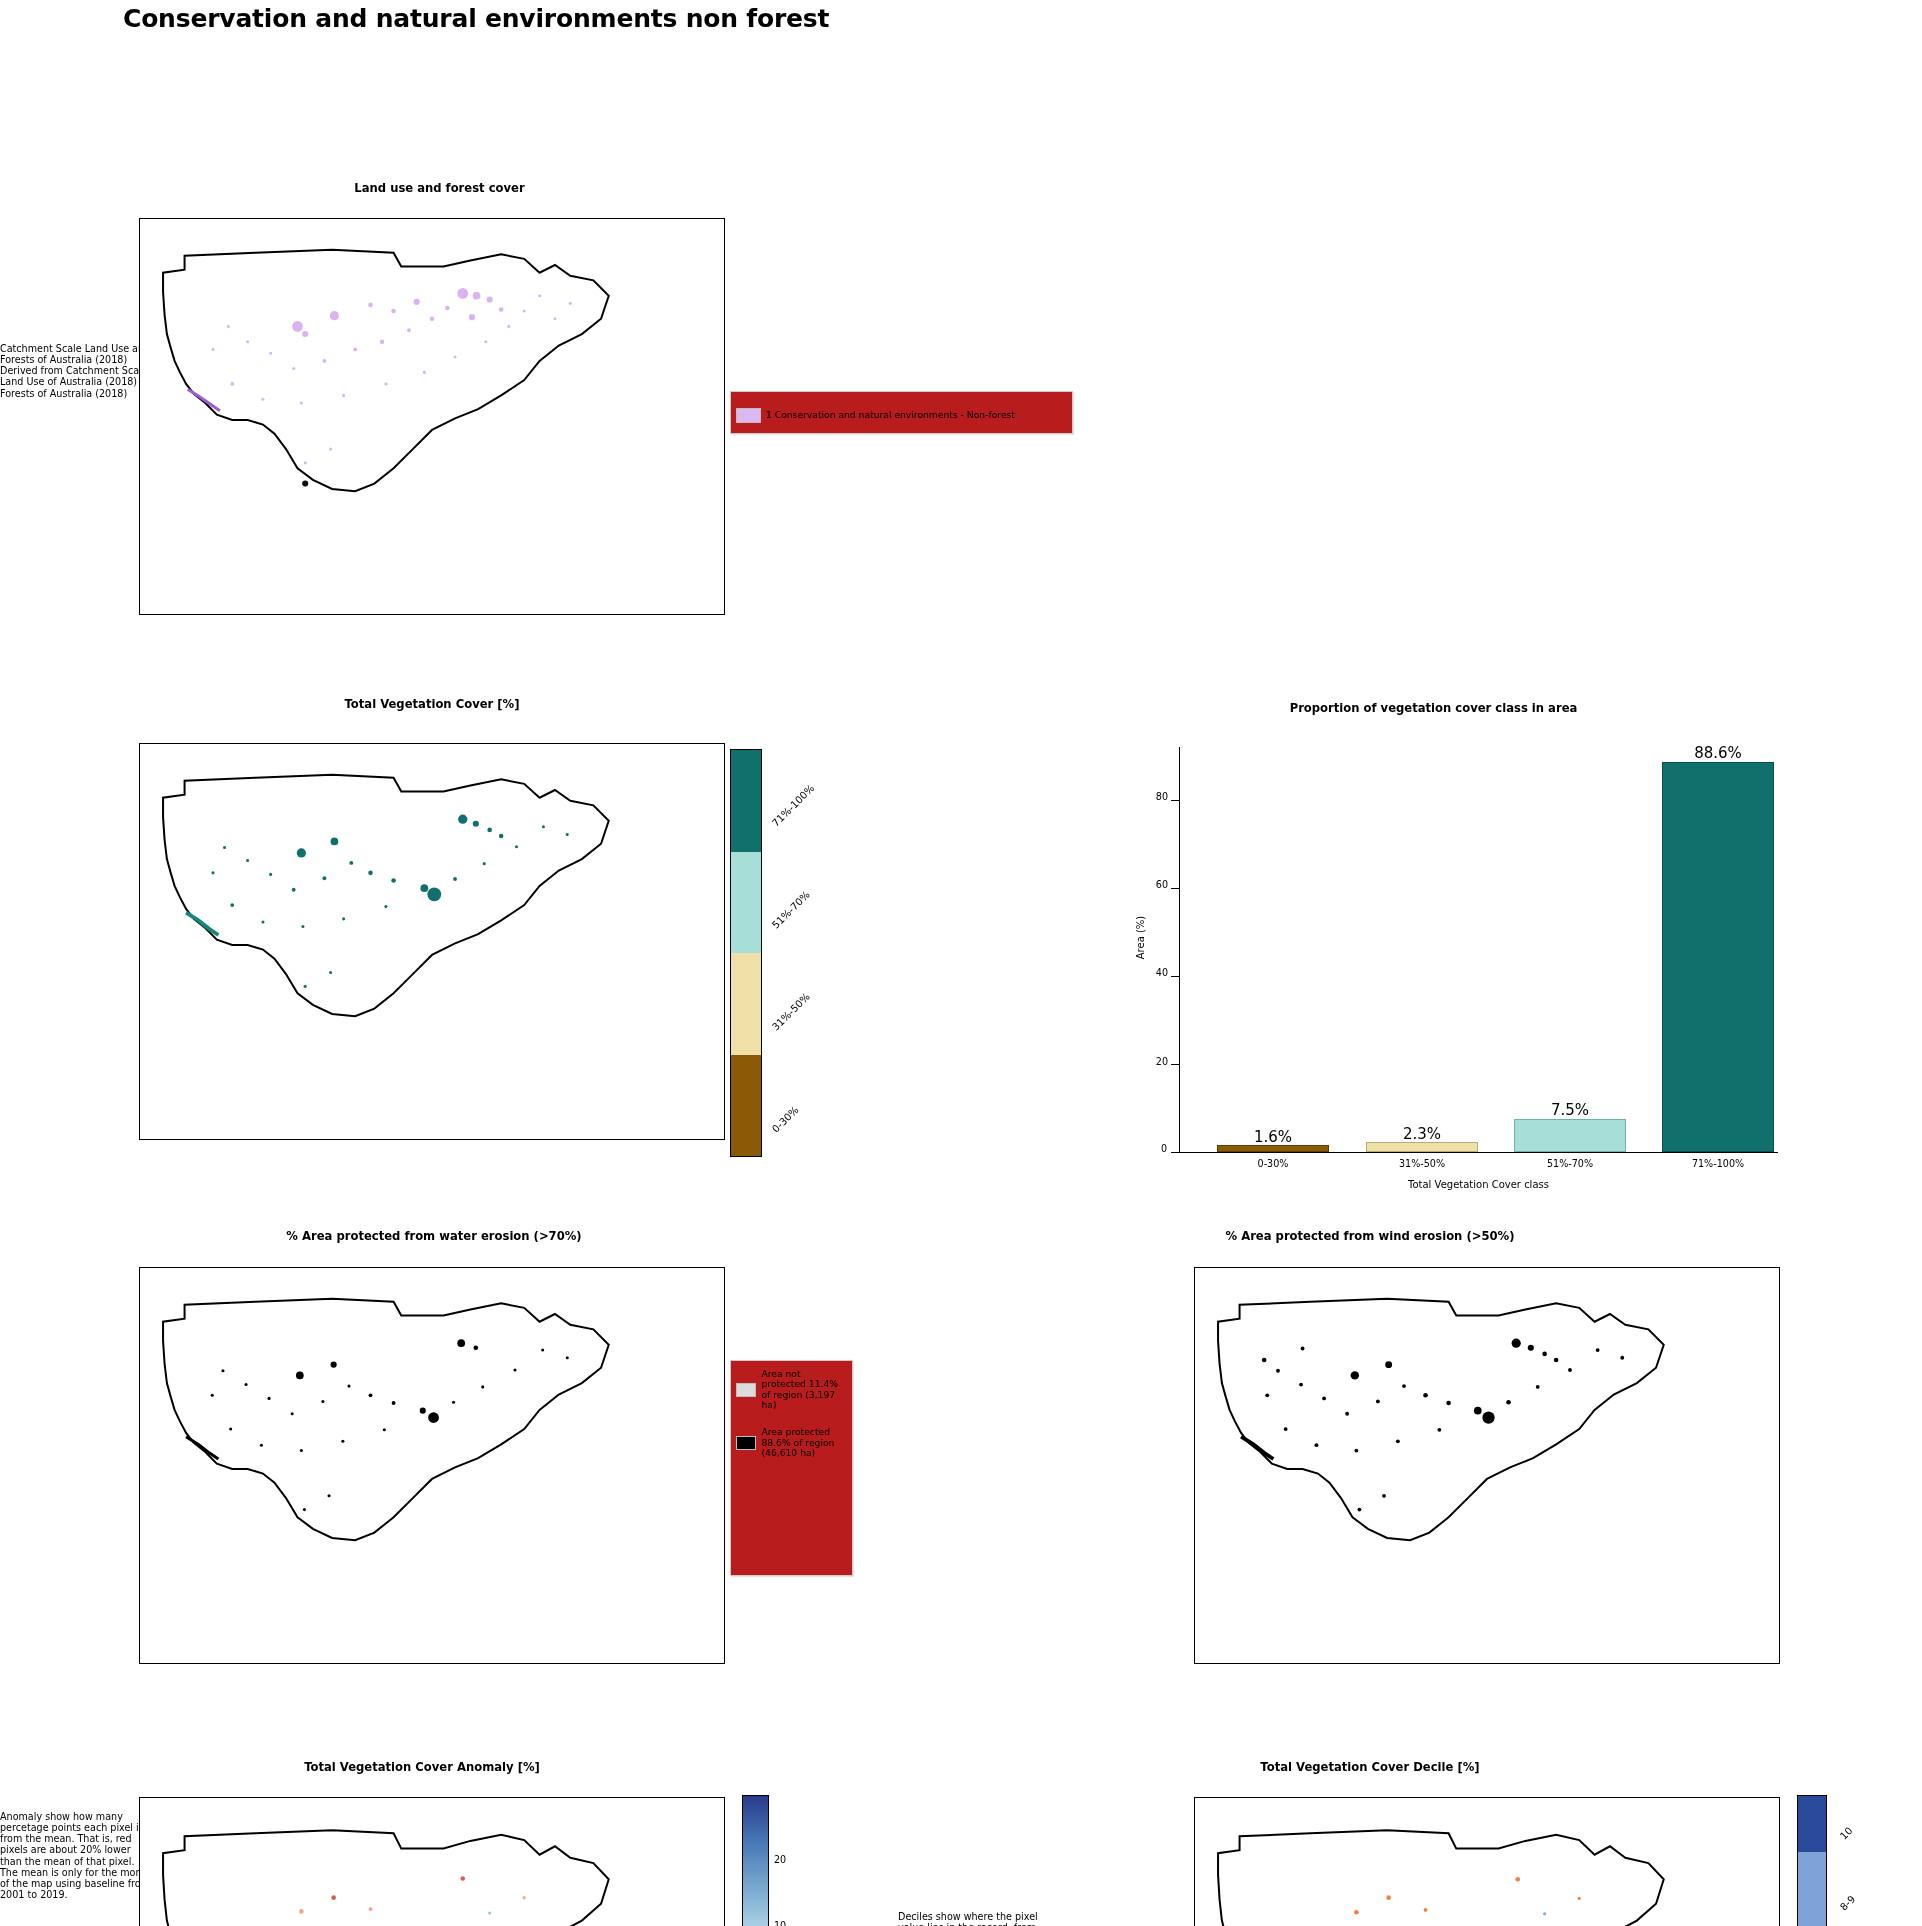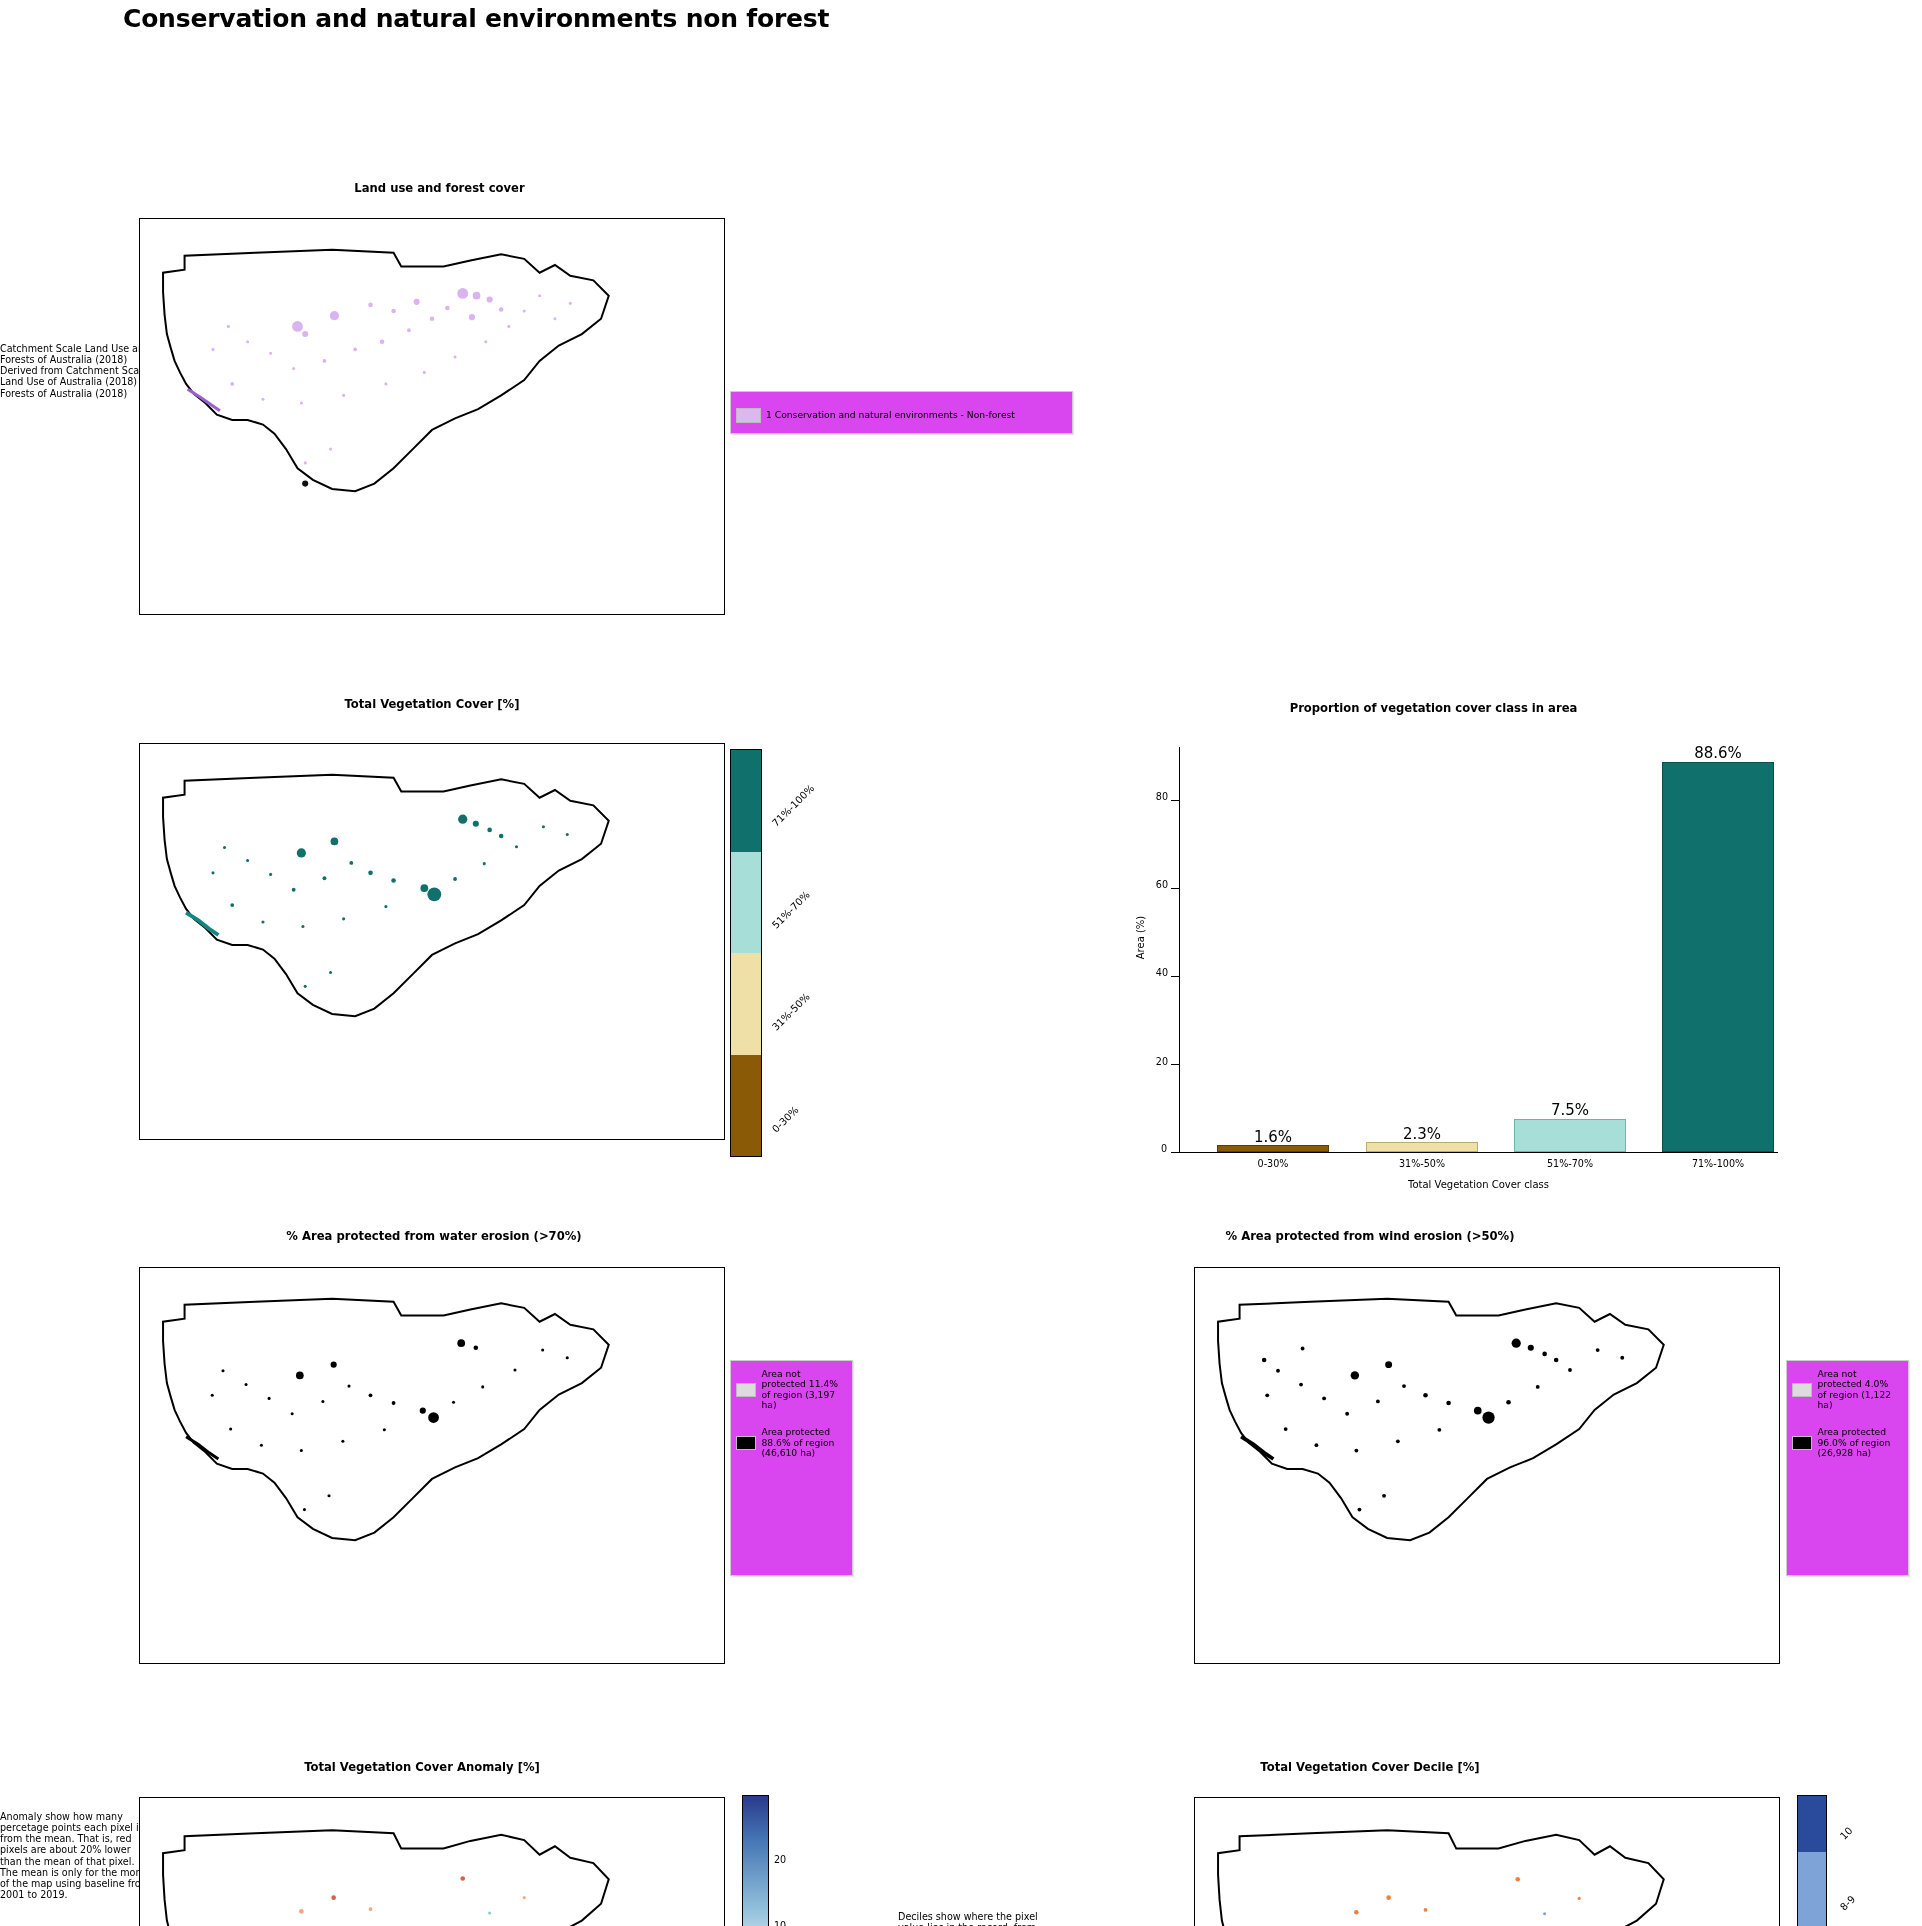--- a/index.html
+++ b/index.html
@@ -8,21 +8,21 @@
 
   .page-title{position:absolute;left:123px;top:3.9px;font-size:25px;font-weight:bold;letter-spacing:-0.2px;}
 
   .panel-title{position:absolute;font-size:11.6px;font-weight:bold;text-align:center;}
 
   .mapbox{position:absolute;border:1.2px solid #000;background:#fff;box-sizing:border-box;}
   .mapbox svg{display:block;width:100%;height:100%;}
 
   .sidenote{position:absolute;font-size:9.6px;line-height:1.16;color:#000;}
 
-  .legendbox{position:absolute;background:#d946ef;border:0.8px solid #cccccc;box-shadow:1.2px 1.2px 0 rgba(0,0,0,0.10);box-sizing:border-box;}
+  .legendbox{position:absolute;background:#b91c1c;border:0.8px solid #cccccc;box-shadow:1.2px 1.2px 0 rgba(0,0,0,0.10);box-sizing:border-box;}
   .legendrow{display:flex;align-items:center;gap:5.4px;padding:3.1px 4.6px;}
   .legendrow .swatch{width:23px;height:13px;border:0.4px solid #bdbdbd;flex:none;}
   .legendrow .ltext{font-size:9.2px;line-height:1.15;}
 
   .cbar{position:absolute;border:0.8px solid #000;box-sizing:border-box;}
   .cbar .seg{width:100%;box-sizing:border-box;}
   .cbar-label{position:absolute;font-size:10px;transform-origin:left top;}
 
   .axis-line{position:absolute;background:#000;}
   .tick-label{position:absolute;font-size:9.6px;text-align:center;}
@@ -267,30 +267,20 @@
         <circle cx="556" cy="117" r="2.5"></circle>
           <circle cx="246" cy="297" r="2.5"></circle>
         <circle cx="214" cy="315" r="2.5"></circle>
           <circle cx="90" cy="120" r="3"></circle>
         <circle cx="140" cy="105" r="2.5"></circle>
       </g>
       <path d="M60,220 L76,230 L90,241 L102,249" stroke="#000" stroke-width="5" fill="none"></path>
     </svg>
   </div>
 
-  <div class="legendbox" style="left:1786px;top:1360px;width:123px;height:216px;">
-    <div class="legendrow" style="padding-top:7.7px;">
-      <div class="swatch" style="background:#dcdcdc;height:11.6px;width:18.5px;"></div>
-      <div class="ltext" style="width:77px;">Area not protected 4.0% of region (1,122 ha)</div>
-    </div>
-    <div class="legendrow" style="padding-top:13px;">
-      <div class="swatch" style="background:#000000;height:11.6px;width:18.5px;"></div>
-      <div class="ltext" style="width:77px;">Area protected 96.0% of region (26,928 ha)</div>
-    </div>
-  </div>
 
   <div class="panel-title" style="left:104px;top:1760px;width:636px;">Total Vegetation Cover Anomaly [%]</div>
 
   <div class="sidenote" style="left:0px;top:1811px;width:154px;">Anomaly show how many percetage points each pixel is from the mean. That is, red pixels are about 20% lower than the mean of that pixel. The mean is only for the month of the map using baseline from 2001 to 2019.</div>
 
   <div class="mapbox" style="left:139px;top:1797px;width:586px;height:435px;">
     <svg viewBox="0 0 760 565" preserveAspectRatio="none">
       <path d="M30,100 L30,72 L58,68 L58,50 L150,46 L250,42 L330,46 L340,66 L395,66 L430,56 L470,48 L500,55 L520,74 L540,63 L560,78 L590,85 L610,106 L600,138 L575,160 L545,176 L520,197 L500,224 L470,245 L440,264 L410,277 L380,293 L355,320 L330,346 L305,368 L280,378 L250,375 L225,362 L205,346 L190,320 L175,298 L160,285 L140,279 L120,279 L100,272 L85,256 L70,243 L60,229 L52,213 L45,197 L40,179 L35,160 L32,133 Z" fill="none" stroke="#000" stroke-width="2.6"></path>
       <g>
         <circle cx="252" cy="130" r="3" fill="#d6604d"></circle>

